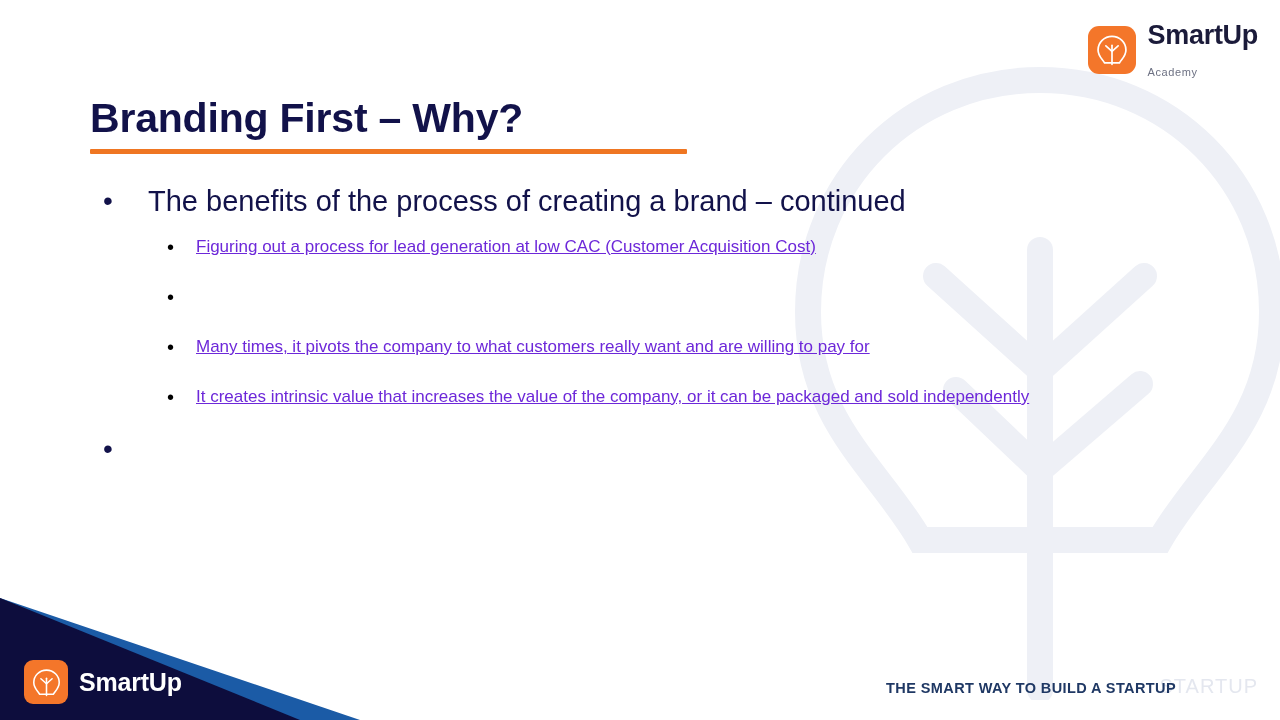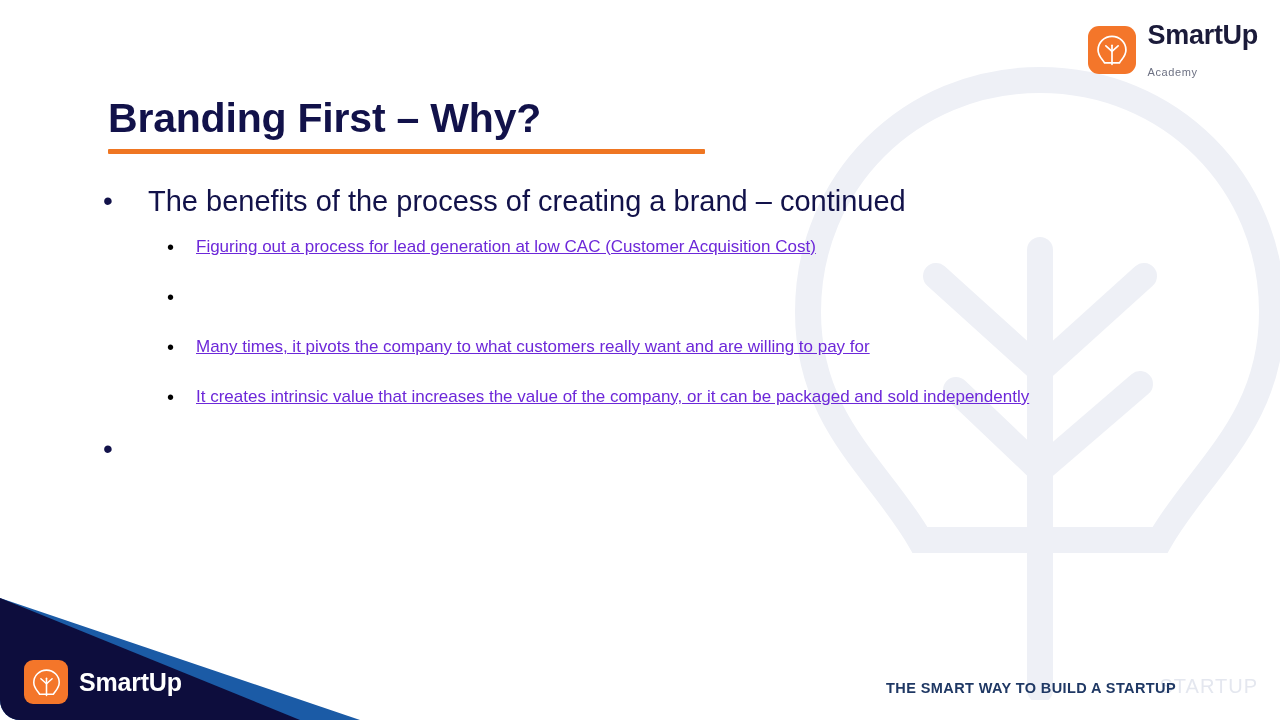--- a/index.html
+++ b/index.html
@@ -9,21 +9,20 @@
   }
   body {
     font-family: "Liberation Sans", sans-serif;
   }
   .slide {
     position: relative;
     width: 1280px;
     height: 720px;
     background: #ffffff;
     overflow: hidden;
-    border-radius: 20px;
   }
 
   
   .watermark {
     position: absolute;
     right: -40px;
     top: 40px;
     width: 560px;
     height: 660px;
     pointer-events: none;
@@ -63,21 +62,21 @@
   .brand-sub {
     font-size: 11px;
     color: #6d7183;
     letter-spacing: 0.6px;
     margin-top: 18px;
   }
 
   
   .title-block {
     position: absolute;
-    left: 108px;
+    left: 90px;
     top: 96px;
     z-index: 4;
   }
   .slide-title {
     font-size: 41px;
     font-weight: bold;
     color: #12124a;
     letter-spacing: -0.2px;
     white-space: nowrap;
     line-height: 1.12;

